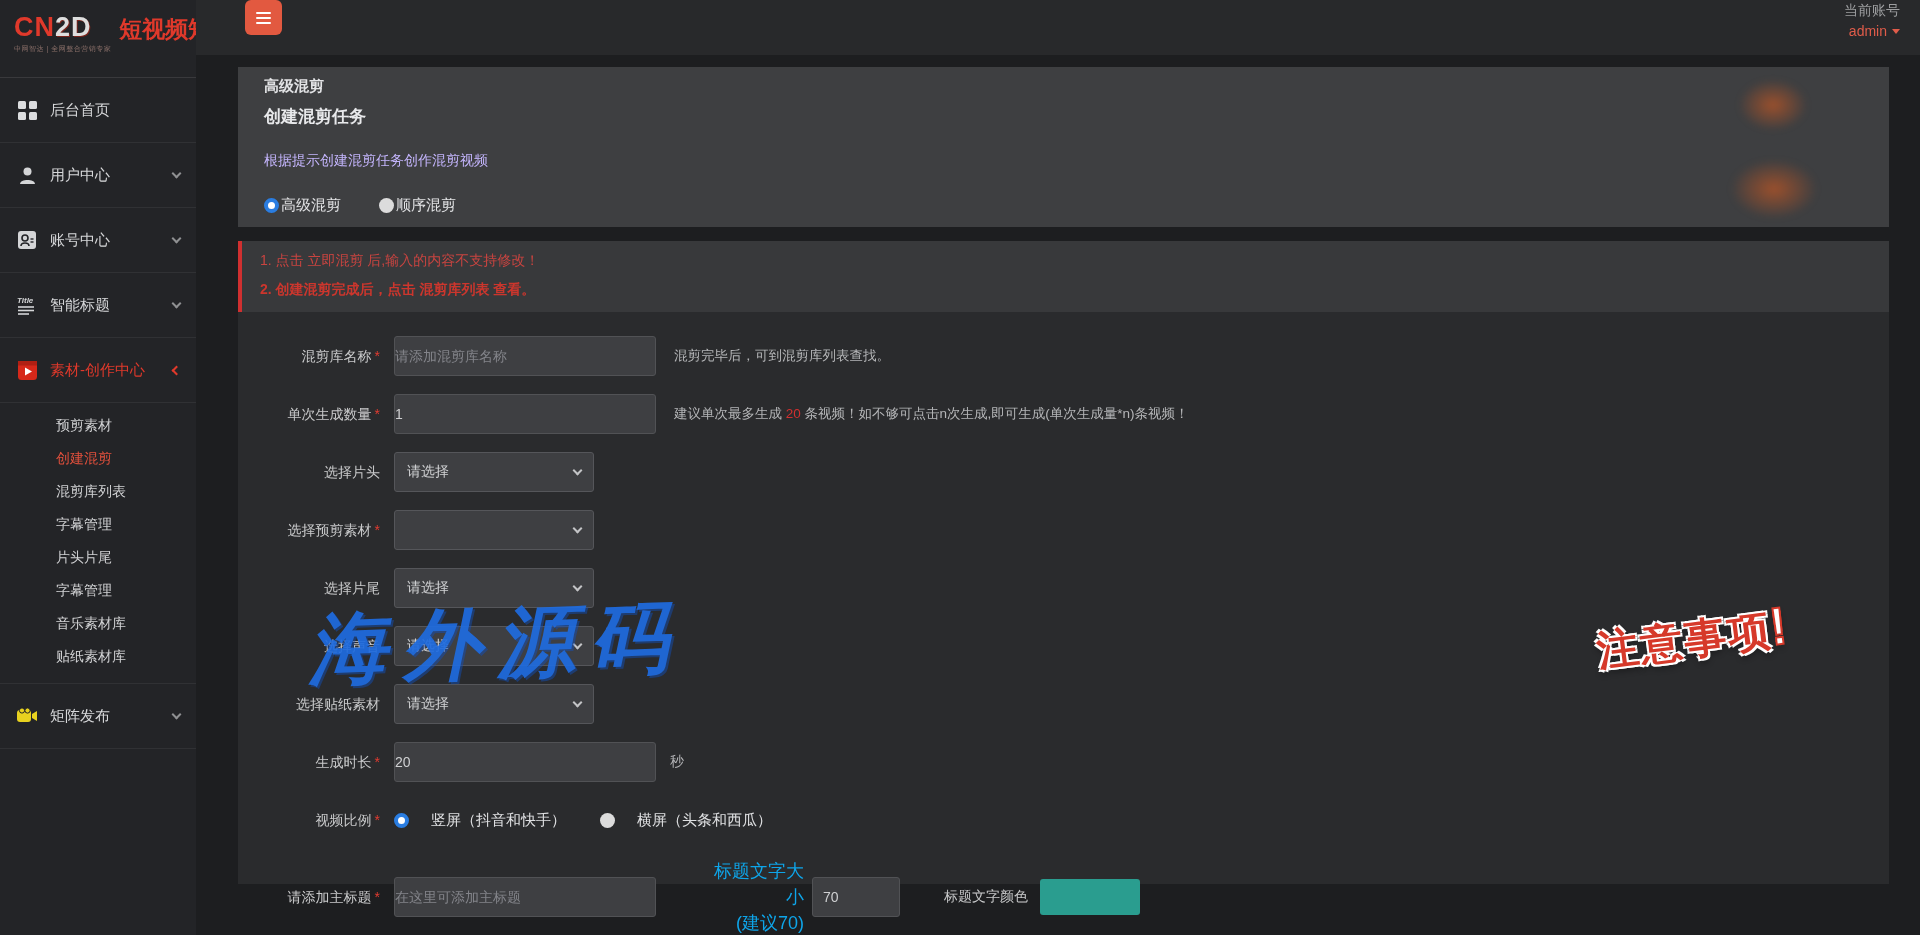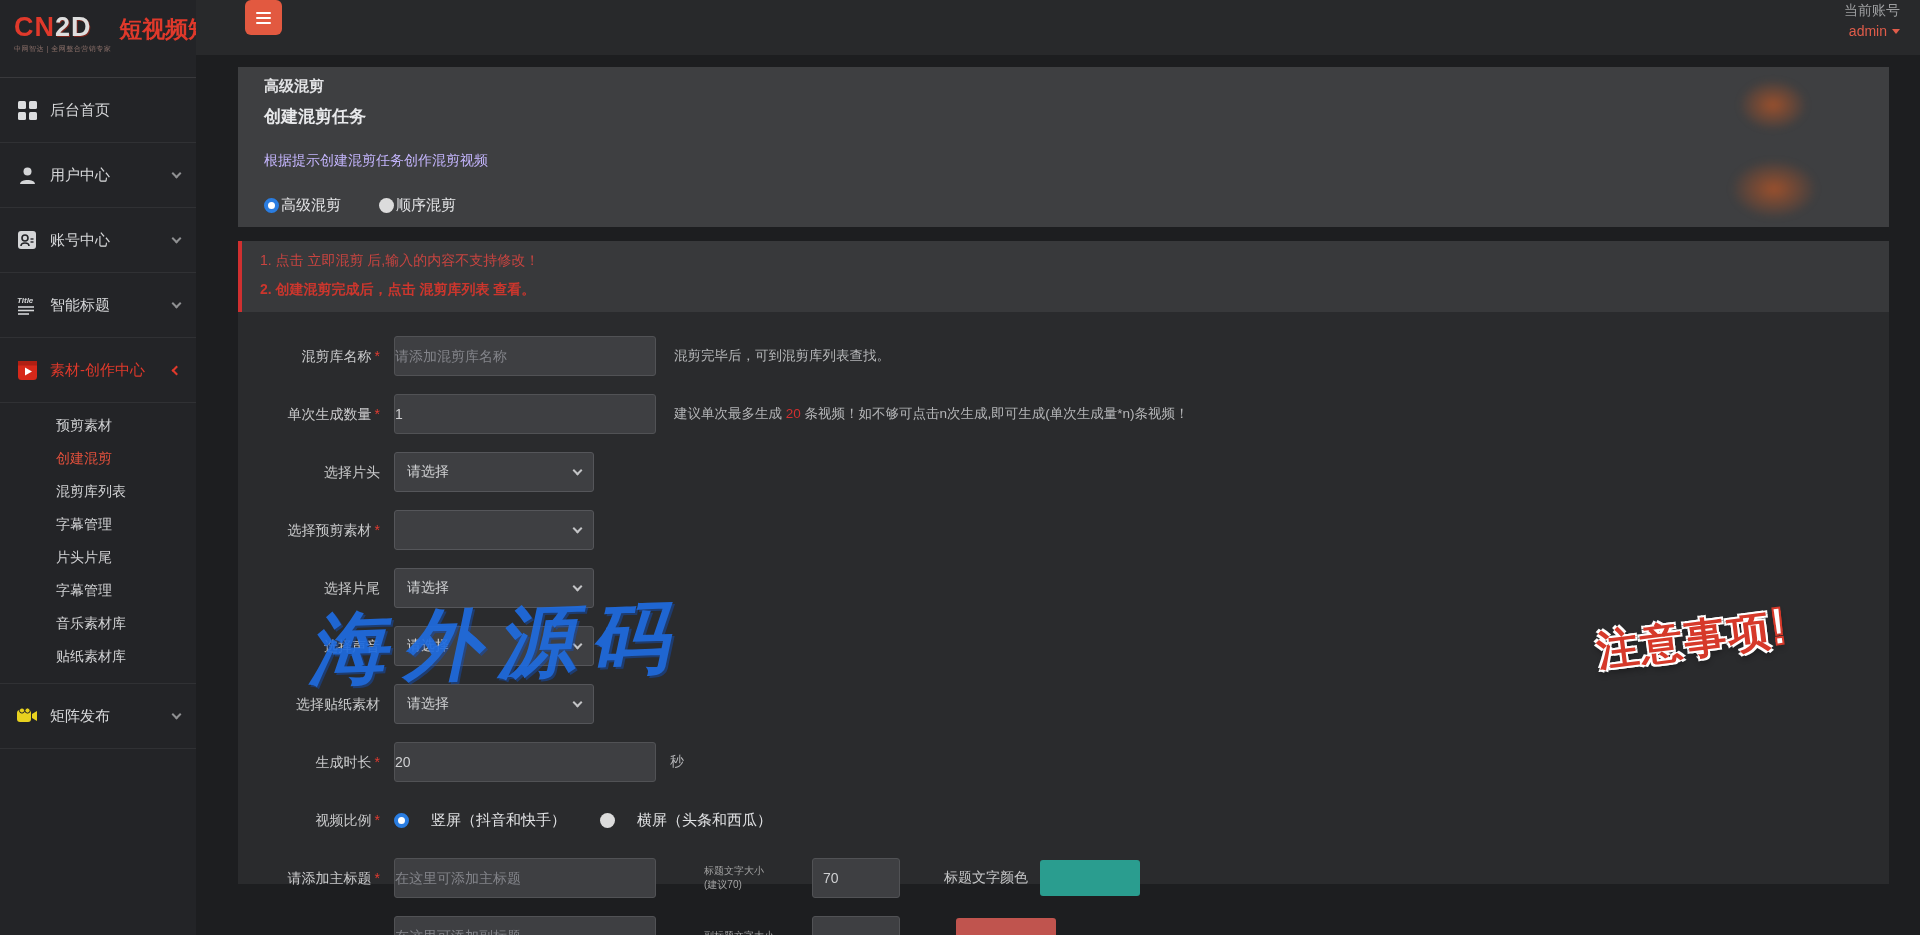--- a/index.html
+++ b/index.html
@@ -67,21 +67,21 @@
   .txt-input::placeholder { color:#83848a; }
   .select { width:200px; height:40px; background:#3e3f42; border:1px solid #55565a; border-radius:3px;
     color:#d0d1d3; display:flex; align-items:center; padding:0 12px; cursor:pointer;gap:25px; }
   .select span { flex:1; font-size:14px; }
   .sel-chev { width:7px; height:7px; border-right:2px solid #c3c4c6; border-bottom:2px solid #c3c4c6; transform:rotate(45deg); margin-top:-3px; }
   .hint { margin-left:18px; color:#b5b6b8; font-size:13.5px; }
   .hint .num { color:#d03030; }
   .unit { margin-left:14px; color:#b5b6b8; font-size:14px; }
   .ratio-group { display:flex; align-items:center; gap:34px; }
   .ratio-opt { display:flex; align-items:center; gap:22px; color:#dfe0e2; font-size:15px; cursor:pointer; }
-  .size-label { width:100px; margin-left:48px; color:#a3a3a3; font-size:10px; line-height:1.45; flex-shrink:0; }
+  .size-label { width:100px; margin-left:48px; text-align:right; color:#0ea5e9; font-size:18px; line-height:1.45; flex-shrink:0; }
   .size-input { width:88px; height:40px; margin-left:8px; background:#3e3f42; border:1px solid #515255; border-radius:3px; color:#cfd0d2; padding:16px 10px; font-size:14px; outline:none; }
   .color-label { margin-left:44px; color:#c9cacb; font-size:14px; flex-shrink:0; }
   .swatch { width:100px; height:36px; border-radius:3px; margin-left:12px; border:none; cursor:pointer; }
 
   .watermark { position:absolute; left:70px; top:280px; font-size:78px; font-weight:bold; font-style:italic;
     color:#1f6ce0; letter-spacing:16px; transform:rotate(-2deg); opacity:.92; pointer-events:none; white-space:nowrap;
     text-shadow:2px 2px 0 rgba(18,80,190,.5); }
   .sticker { position:absolute; left:1358px; top:296px; transform:rotate(-7deg); pointer-events:none; }
   .sticker .txt { font-size:42px; font-weight:bold; color:#d6392a; letter-spacing:2px;
     text-shadow:-2px -2px 0 #fff, 2px -2px 0 #fff, -2px 2px 0 #fff, 2px 2px 0 #fff, 0 4px 6px rgba(0,0,0,.45); }

